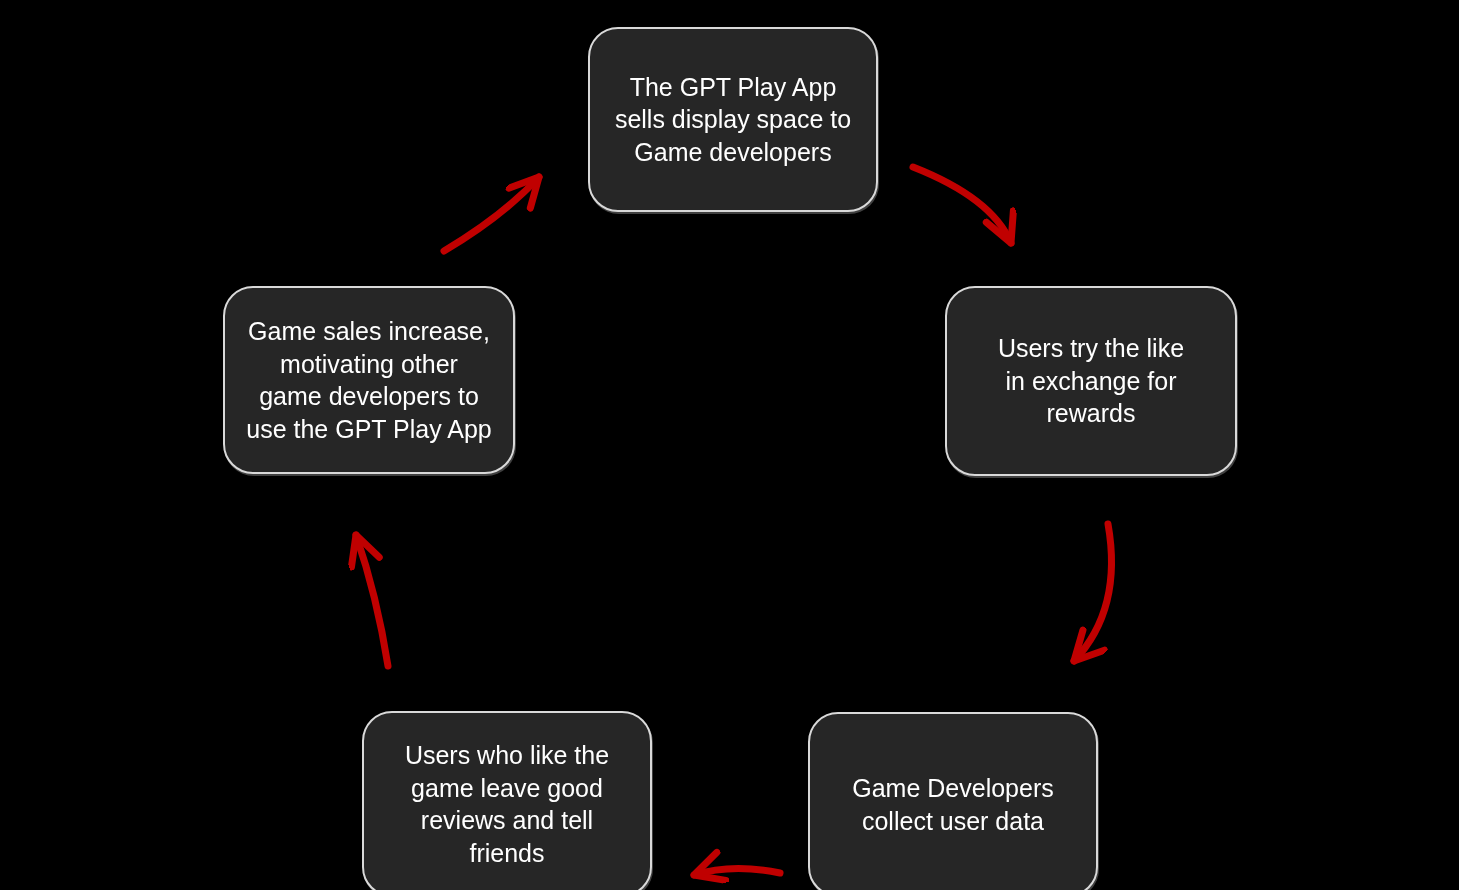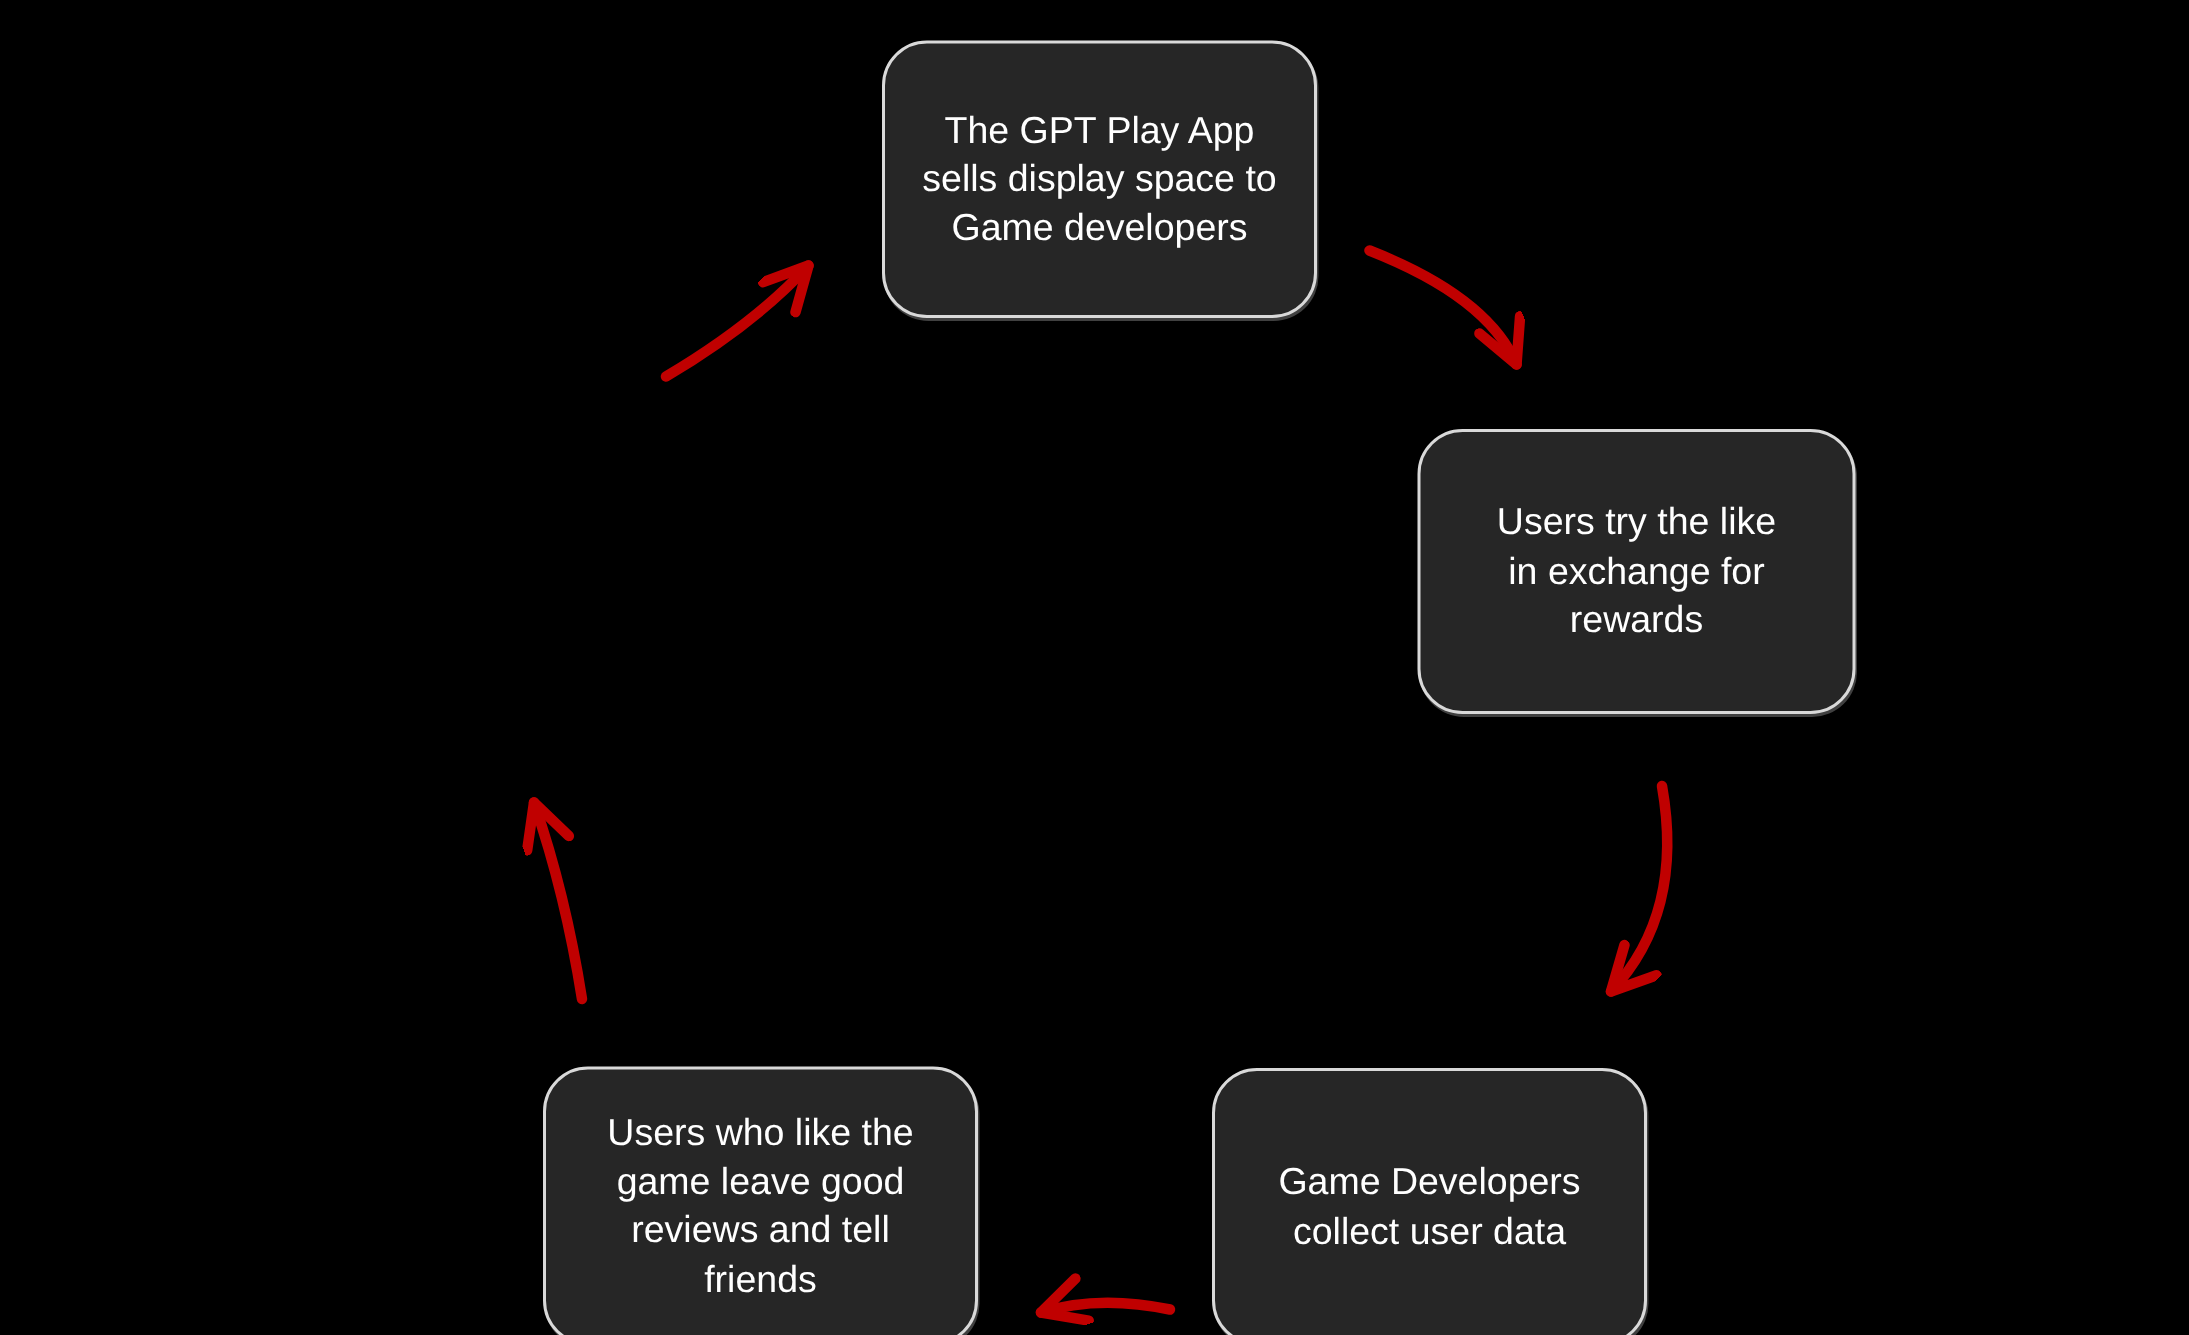--- a/index.html
+++ b/index.html
@@ -84,14 +84,18 @@
 rewards</div>
 
   <div class="node" id="node-bottom-right">Game Developers
 collect user data</div>
 
   <div class="node" id="node-bottom-left">Users who like the
 game leave good
 reviews and tell
 friends</div>
 
+  <div class="node" id="node-left">Game sales increase,
+motivating other
+game developers to
+use the GPT Play App</div>
 
 </div>
 
 </body></html>

